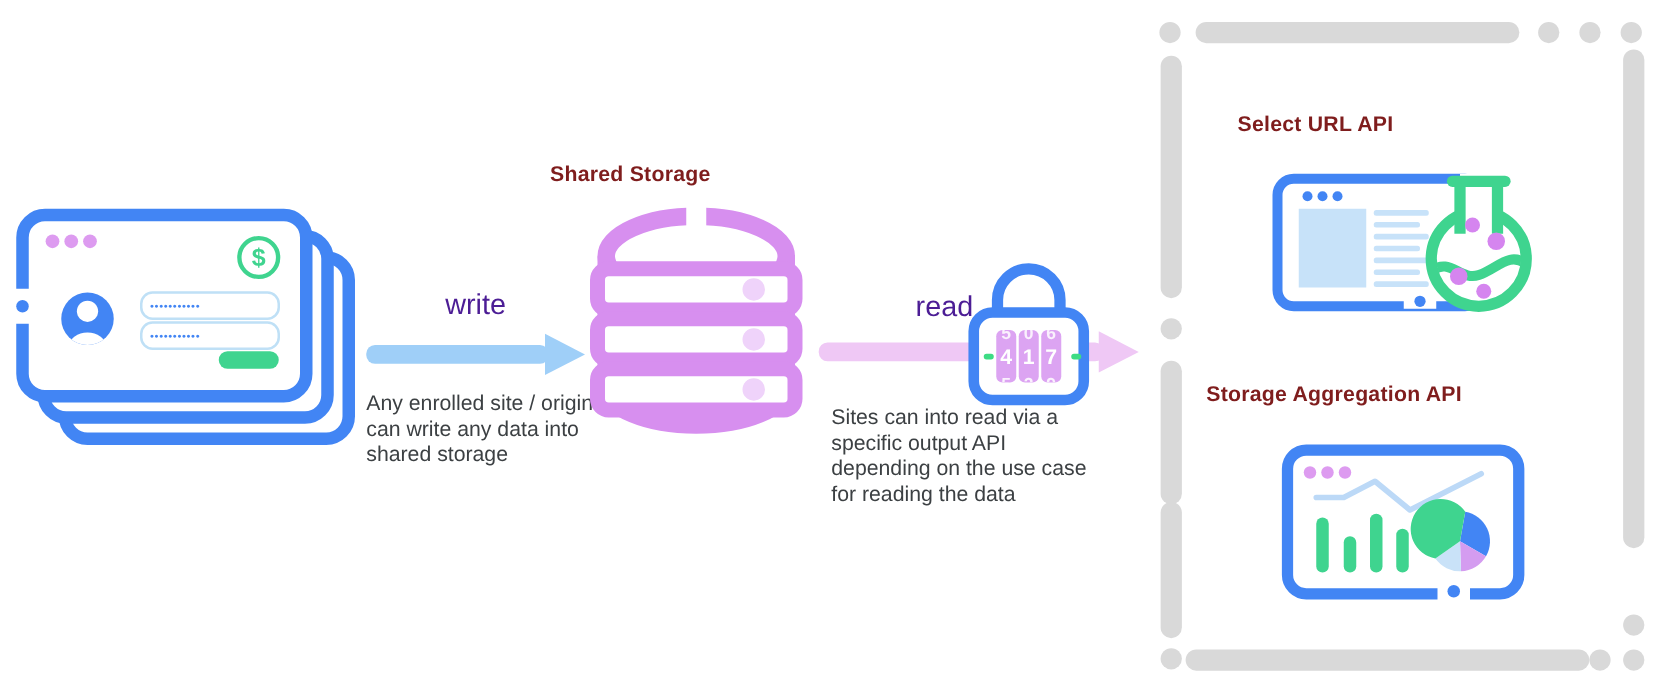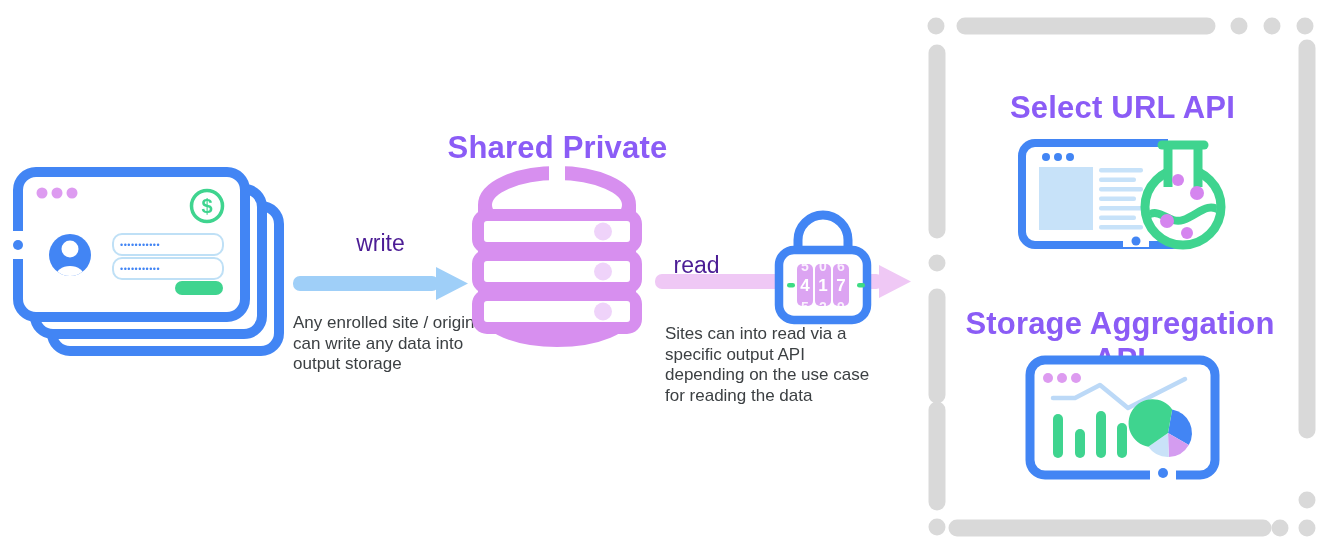--- a/index.html
+++ b/index.html
@@ -2,21 +2,21 @@
 <html><head>
 <meta charset="utf-8">
 <style>
   html,body{margin:0;padding:0;}
   body{
     width:1333px;height:555px;position:relative;background:#ffffff;
     font-family:"Liberation Sans", sans-serif;overflow:hidden;
   }
   .abs{position:absolute;}
   .title{
-    font-weight:700;color:#8b5cf6;font-size:31px;text-align:center;
+    font-weight:700;color:#7f1d1d;font-size:17px;
     letter-spacing:0.2px;
   }
   .flow-label{
     color:#4c1d95;font-size:23px;text-align:center;
   }
   .desc{
     color:#3c4043;font-size:17px;line-height:1.22;
   }
   svg{display:block;overflow:visible;}
   svg text{font-family:"Liberation Sans", sans-serif;}
@@ -65,38 +65,38 @@
   </g>
 
   <rect x="162" y="116" width="48" height="14" rx="7" fill="#3FD48F"></rect>
 </svg>
 
 <div class="abs flow-label" style="left:293px;top:230px;width:175px;">write</div>
 <svg class="abs" style="left:293px;top:266px;" width="176" height="34" viewBox="0 0 176 34">
   <rect x="0" y="10" width="146" height="15" rx="7" fill="#9FCFF8"></rect>
   <polygon points="143,1 175,17.5 143,34" fill="#9FCFF8"></polygon>
 </svg>
-<div class="abs desc" style="left:293px;top:313px;width:182px;">Any enrolled site / origin can write any data into output storage</div>
-
-<div class="abs title" style="left:440px;top:130px;width:235px;">Shared Private</div>
+<div class="abs desc" style="left:293px;top:313px;width:182px;">Any enrolled site / origin can write any data into shared storage</div>
+
+<div class="abs title" style="left:440px;top:130px;width:235px;">Shared Storage</div>
 <svg class="abs" style="left:470px;top:160px;" width="180" height="200" viewBox="0 0 180 200">
   <path d="M15,45 L15,150 A72,30 0 0 0 159,150 L159,45" fill="#ffffff" stroke="#D78FEF" stroke-width="14"></path>
   <ellipse cx="87" cy="45" rx="72" ry="32" fill="#ffffff" stroke="#D78FEF" stroke-width="14"></ellipse>
   <rect x="79" y="3" width="16" height="18" fill="#ffffff"></rect>
   <g>
     <rect x="8" y="55" width="158" height="33" rx="9" fill="#ffffff" stroke="#D78FEF" stroke-width="12"></rect>
     <rect x="8" y="95" width="158" height="33" rx="9" fill="#ffffff" stroke="#D78FEF" stroke-width="12"></rect>
     <rect x="8" y="135" width="158" height="33" rx="9" fill="#ffffff" stroke="#D78FEF" stroke-width="12"></rect>
     <circle cx="133" cy="71.5" r="9" fill="#EFD3FA"></circle>
     <circle cx="133" cy="111.5" r="9" fill="#EFD3FA"></circle>
     <circle cx="133" cy="151.5" r="9" fill="#EFD3FA"></circle>
   </g>
 </svg>
 
-<div class="abs flow-label" style="left:619px;top:232px;width:155px;margin-top:20px;">read</div>
+<div class="abs flow-label" style="left:678px;top:232px;width:155px;">read</div>
 <svg class="abs" style="left:655px;top:263px;" width="256" height="36" viewBox="0 0 256 36">
   <rect x="0" y="11" width="228" height="15" rx="7" fill="#EFC8F5"></rect>
   <polygon points="224,2 256,18.5 224,35" fill="#EFC8F5"></polygon>
 </svg>
 <svg class="abs" style="left:770px;top:198px;" width="112" height="128" viewBox="0 0 112 128">
   <path d="M28,58 L28,42 A25,25 0 0 1 78,42 L78,58" fill="none" stroke="#4285F4" stroke-width="9" stroke-linecap="round"></path>
   <rect x="9" y="52" width="88" height="70" rx="15" fill="#ffffff" stroke="#4285F4" stroke-width="8.5"></rect>
   <clipPath id="dialclip">
     <rect x="27" y="66" width="16" height="42" rx="5"></rect>
     <rect x="45" y="66" width="16" height="42" rx="5"></rect>

